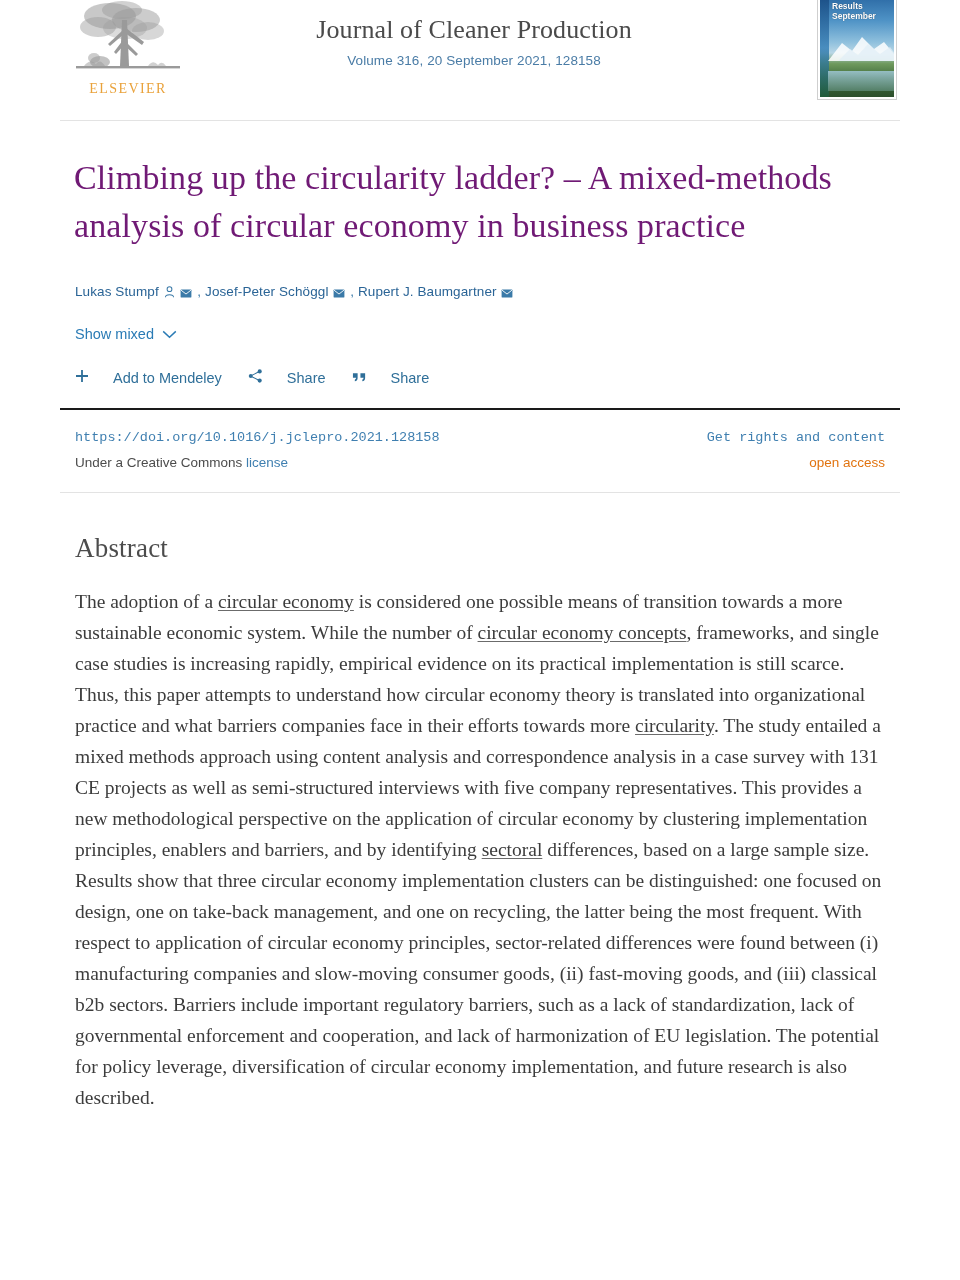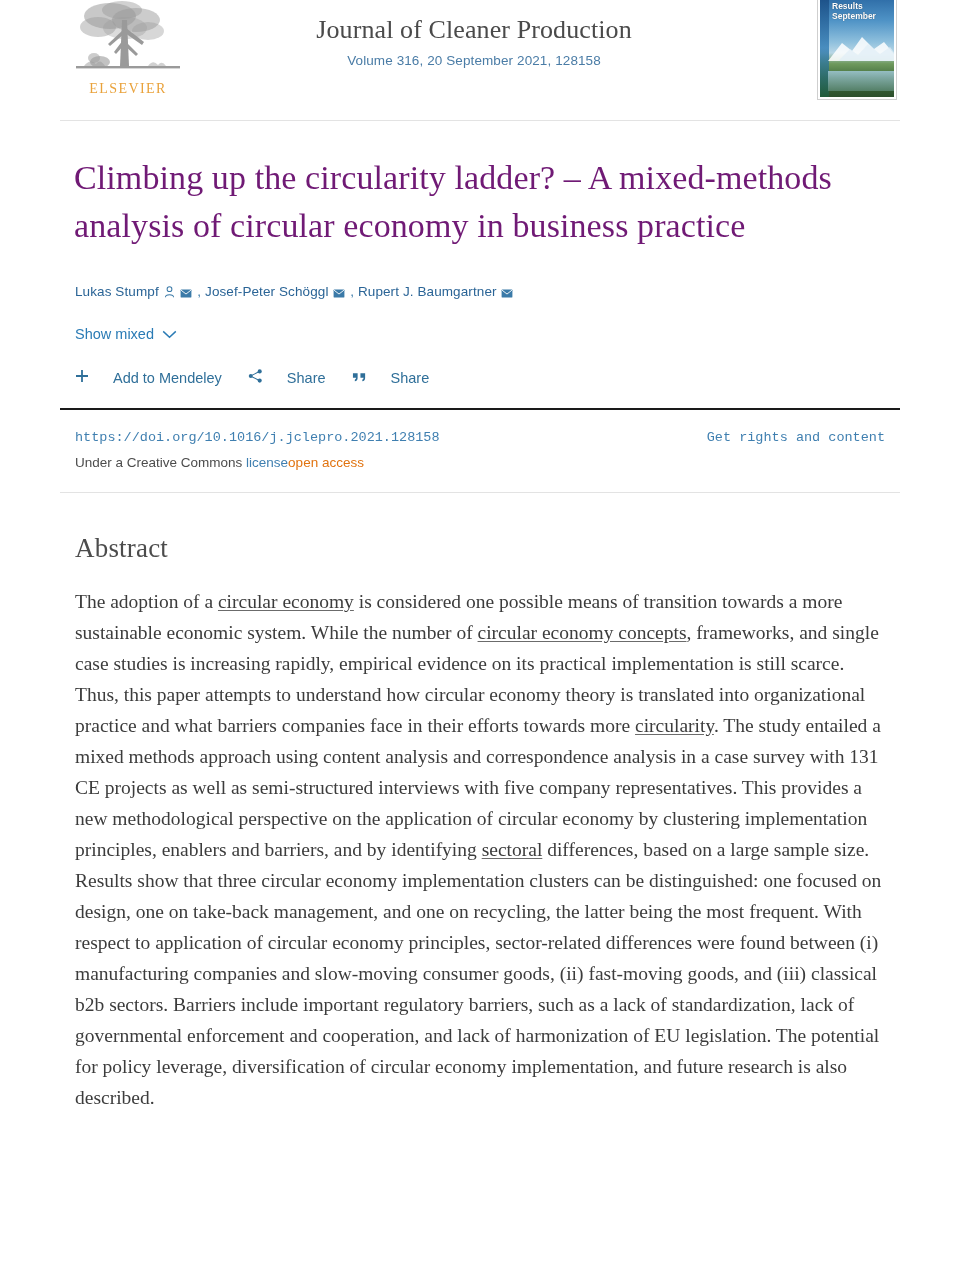--- a/index.html
+++ b/index.html
@@ -187,20 +187,21 @@
     align-items: baseline;
     font-size: 13.5px;
     padding-right: 15px;
     font-family: Liberation Mono, monospace;
   }
   .doi-link { color: #3f7fb0; }
   .rights-link { color: #3f7fb0; }
   .license-row {
     margin: 10px 0 0 15px;
     display: flex;
+    justify-content: space-between;
     align-items: baseline;
     font-size: 13.5px;
     padding-right: 15px;
     color: #4c4c4c;
   }
   .license-link { color: #3f7fb0; }
   .open-access { color: #e1730f; }
 
   
   .abstract-head {

